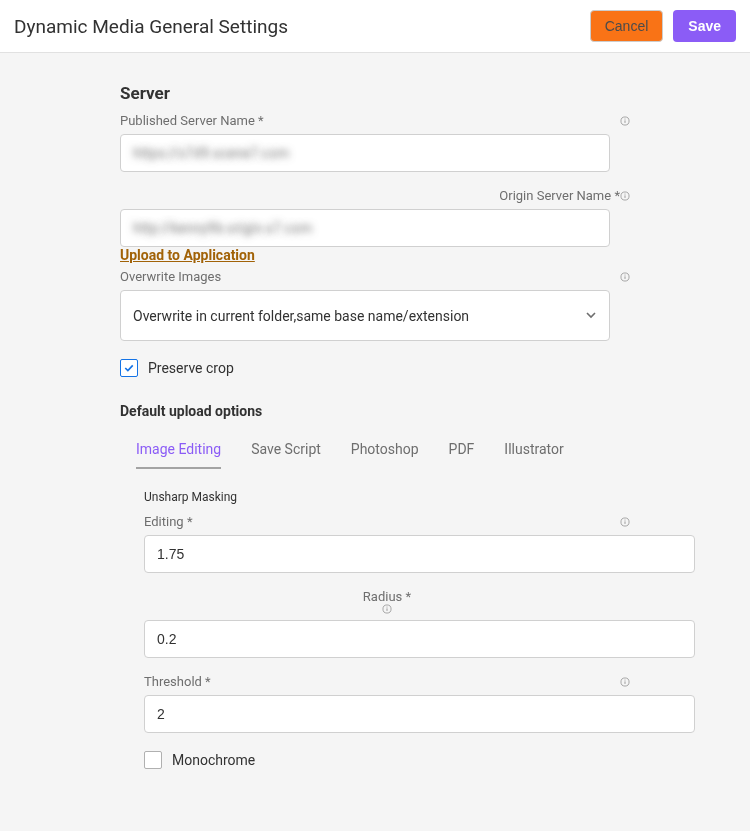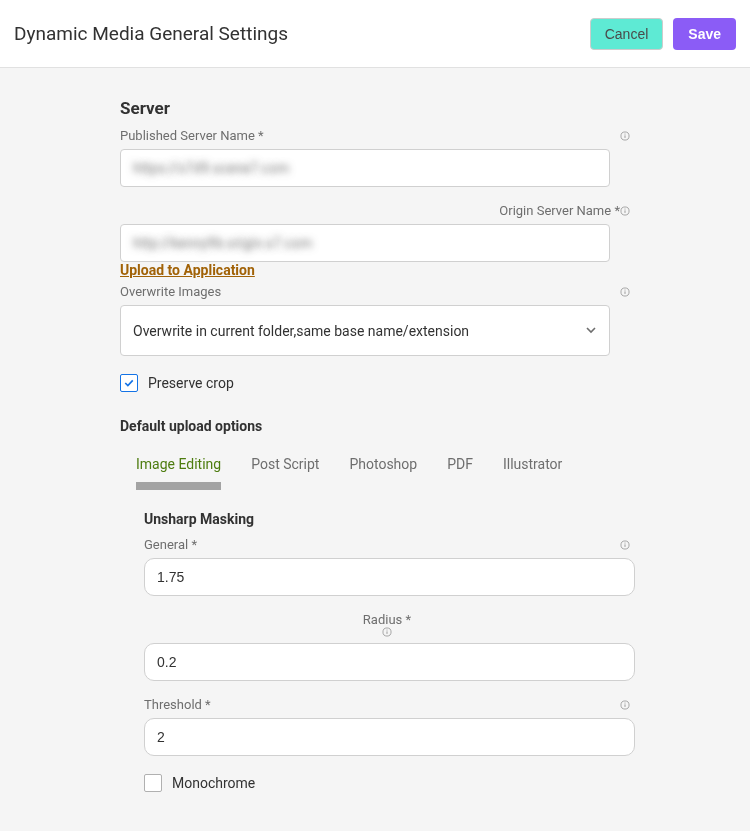--- a/index.html
+++ b/index.html
@@ -7,42 +7,42 @@
     font-family: -apple-system, BlinkMacSystemFont, "Segoe UI", Roboto, Arial, sans-serif;
     background: #f5f5f5;
     color: #323232;
     width: 750px;
     height: 831px;
     overflow: hidden;
   }
   .topbar {
     background: #fff;
     border-bottom: 1px solid #e1e1e1;
-    height: 68px;
+    height: 53px;
     display: flex;
     align-items: center;
     justify-content: space-between;
     padding: 0 14px;
   }
   .topbar-title {
     font-size: 19px;
     font-weight: 400;
     color: #323232;
   }
   .topbar-actions { display: flex; gap: 10px; }
   .btn {
     font-size: 14px;
     padding: 7px 14px;
     border-radius: 4px;
     cursor: pointer;
     border: 1px solid transparent;
     font-weight: 600;
   }
   .btn-secondary {
-    background: #5eead4;
+    background: #f97316;
     border: 1px solid #ccc;
     color: #4b4b4b;
     font-weight: 400;
   }
   .btn-primary {
     background: #8b5cf6;
     color: #fff;
   }
   .content {
     width: 510px;
@@ -141,32 +141,32 @@
     padding-left: 16px;
   }
   .tab {
     font-size: 14px;
     color: #6e6e6e;
     padding-bottom: 10px;
     cursor: pointer;
     border-bottom: 2px solid transparent;
   }
   .tab.active {
-    color: #4d7c0f;
-    border-bottom: 8px solid #a3a3a3;
+    color: #8b5cf6;
+    border-bottom: 2px solid #a3a3a3;
   }
   .tab-body { padding-left: 24px; margin-top: 20px; }
   .tab-body .section-heading-small {
-    font-size: 14px;
-    font-weight: 700;
+    font-size: 12px;
+    font-weight: 400;
     color: #323232;
     margin-bottom: 6px;
   }
   .tab-body .field-label-row { margin-top: 10px; }
-  .tab-body .text-input { width: 491px; border-radius: 10px; }
+  .tab-body .text-input { width: 551px; }
   .blurred {
     color: transparent;
     text-shadow: 0 0 7px rgba(80,80,80,0.8);
     user-select: none;
   }
 </style>
 </head>
 <body>
 
 <div class="topbar">
@@ -236,31 +236,31 @@
           <path d="M3 8 L6.5 11.5 L13 4.5" fill="none" stroke="#1473e6" stroke-width="2.2"></path>
         </svg>
     </div>
     <span class="checkbox-label">Preserve crop</span>
   </div>
 
   <div class="default-heading">Default upload options</div>
 
   <div class="tabs">
     <div class="tab active">Image Editing</div>
-    <div class="tab">Post Script</div>
+    <div class="tab">Save Script</div>
     <div class="tab">Photoshop</div>
     <div class="tab">PDF</div>
     <div class="tab">Illustrator</div>
   </div>
 
   <div class="tab-body">
     <div class="section-heading-small">Unsharp Masking</div>
 
     <div class="field-label-row">
-      <span class="field-label">General *</span>
+      <span class="field-label">Editing *</span>
       <span class="info-icon">
         <svg viewBox="0 0 16 16">
             <circle cx="8" cy="8" r="6.5" fill="none" stroke="currentColor" stroke-width="1.2"></circle>
             <rect x="7.3" y="7" width="1.4" height="4" fill="currentColor"></rect>
             <rect x="7.3" y="4.2" width="1.4" height="1.4" fill="currentColor"></rect>
           </svg>
       </span>
     </div>
     <input class="text-input" value="1.75" style="">
 

